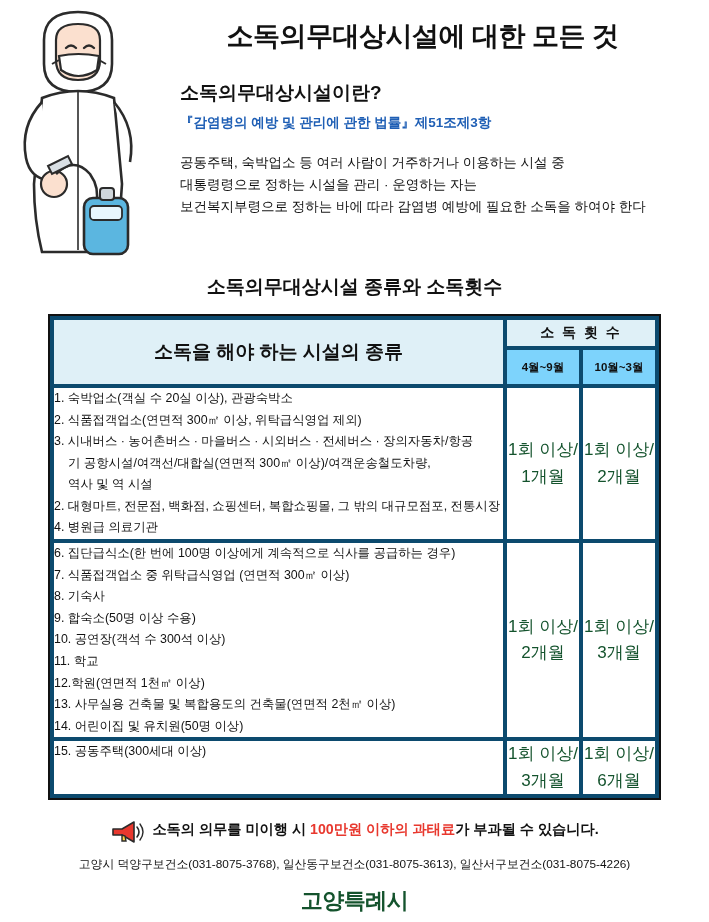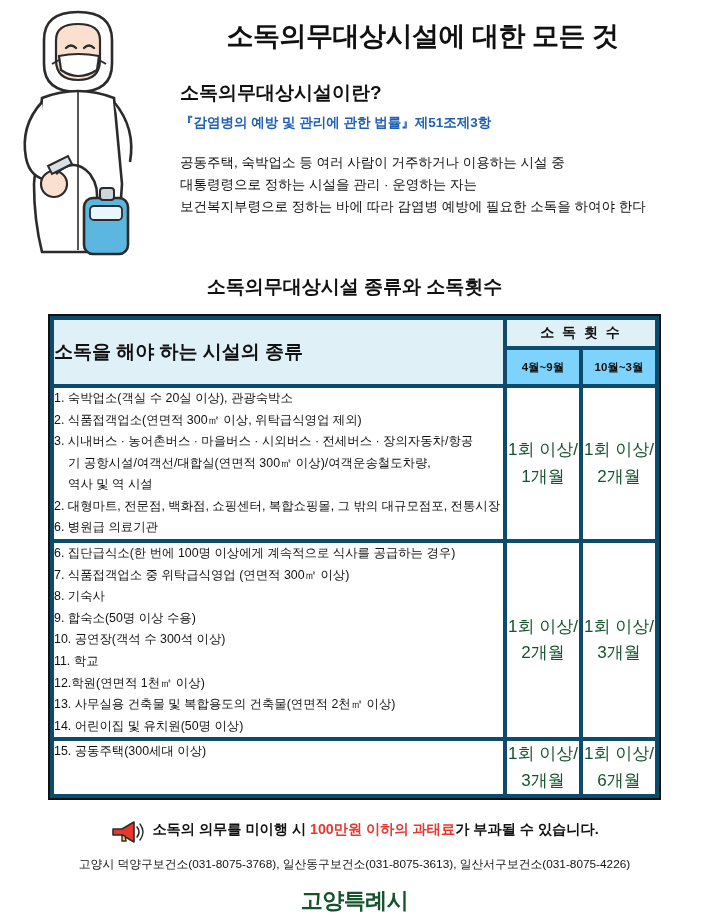--- a/index.html
+++ b/index.html
@@ -83,21 +83,21 @@
     border-collapse: collapse;
     width: 100%;
     table-layout: fixed;
   }
   table.dis td, table.dis th {
     border: 4px solid #0c4a6e;
     padding: 0;
   }
   .th-facility {
     background: #dff0f7;
-    text-align: left;
+    text-align: center;
     font-size: 19px;
     font-weight: bold;
     height: 62px;
     color: #111;
   }
   .th-count {
     background: #dff0f7;
     text-align: center;
     font-size: 14px;
     font-weight: bold;
@@ -238,21 +238,21 @@
     <tbody>
 
       <tr>
         <td class="cell-list">
           <div>1. 숙박업소(객실 수 20실 이상), 관광숙박소</div>
           <div>2. 식품접객업소(연면적 300㎡ 이상, 위탁급식영업 제외)</div>
           <div>3. 시내버스 · 농어촌버스 · 마을버스 · 시외버스 · 전세버스 · 장의자동차/항공</div>
           <div class="ind">기 공항시설/여객선/대합실(연면적 300㎡ 이상)/여객운송철도차량,</div>
           <div class="ind">역사 및 역 시설</div>
           <div>2. 대형마트, 전문점, 백화점, 쇼핑센터, 복합쇼핑몰, 그 밖의 대규모점포, 전통시장</div>
-          <div>6. 병원급 의료기관</div>
+          <div>4. 병원급 의료기관</div>
         </td>
         <td class="cell-freq">
           <div>1회 이상/</div>
           <div>1개월</div>
         </td>
         <td class="cell-freq">
           <div>1회 이상/</div>
           <div>2개월</div>
         </td>
       </tr>

